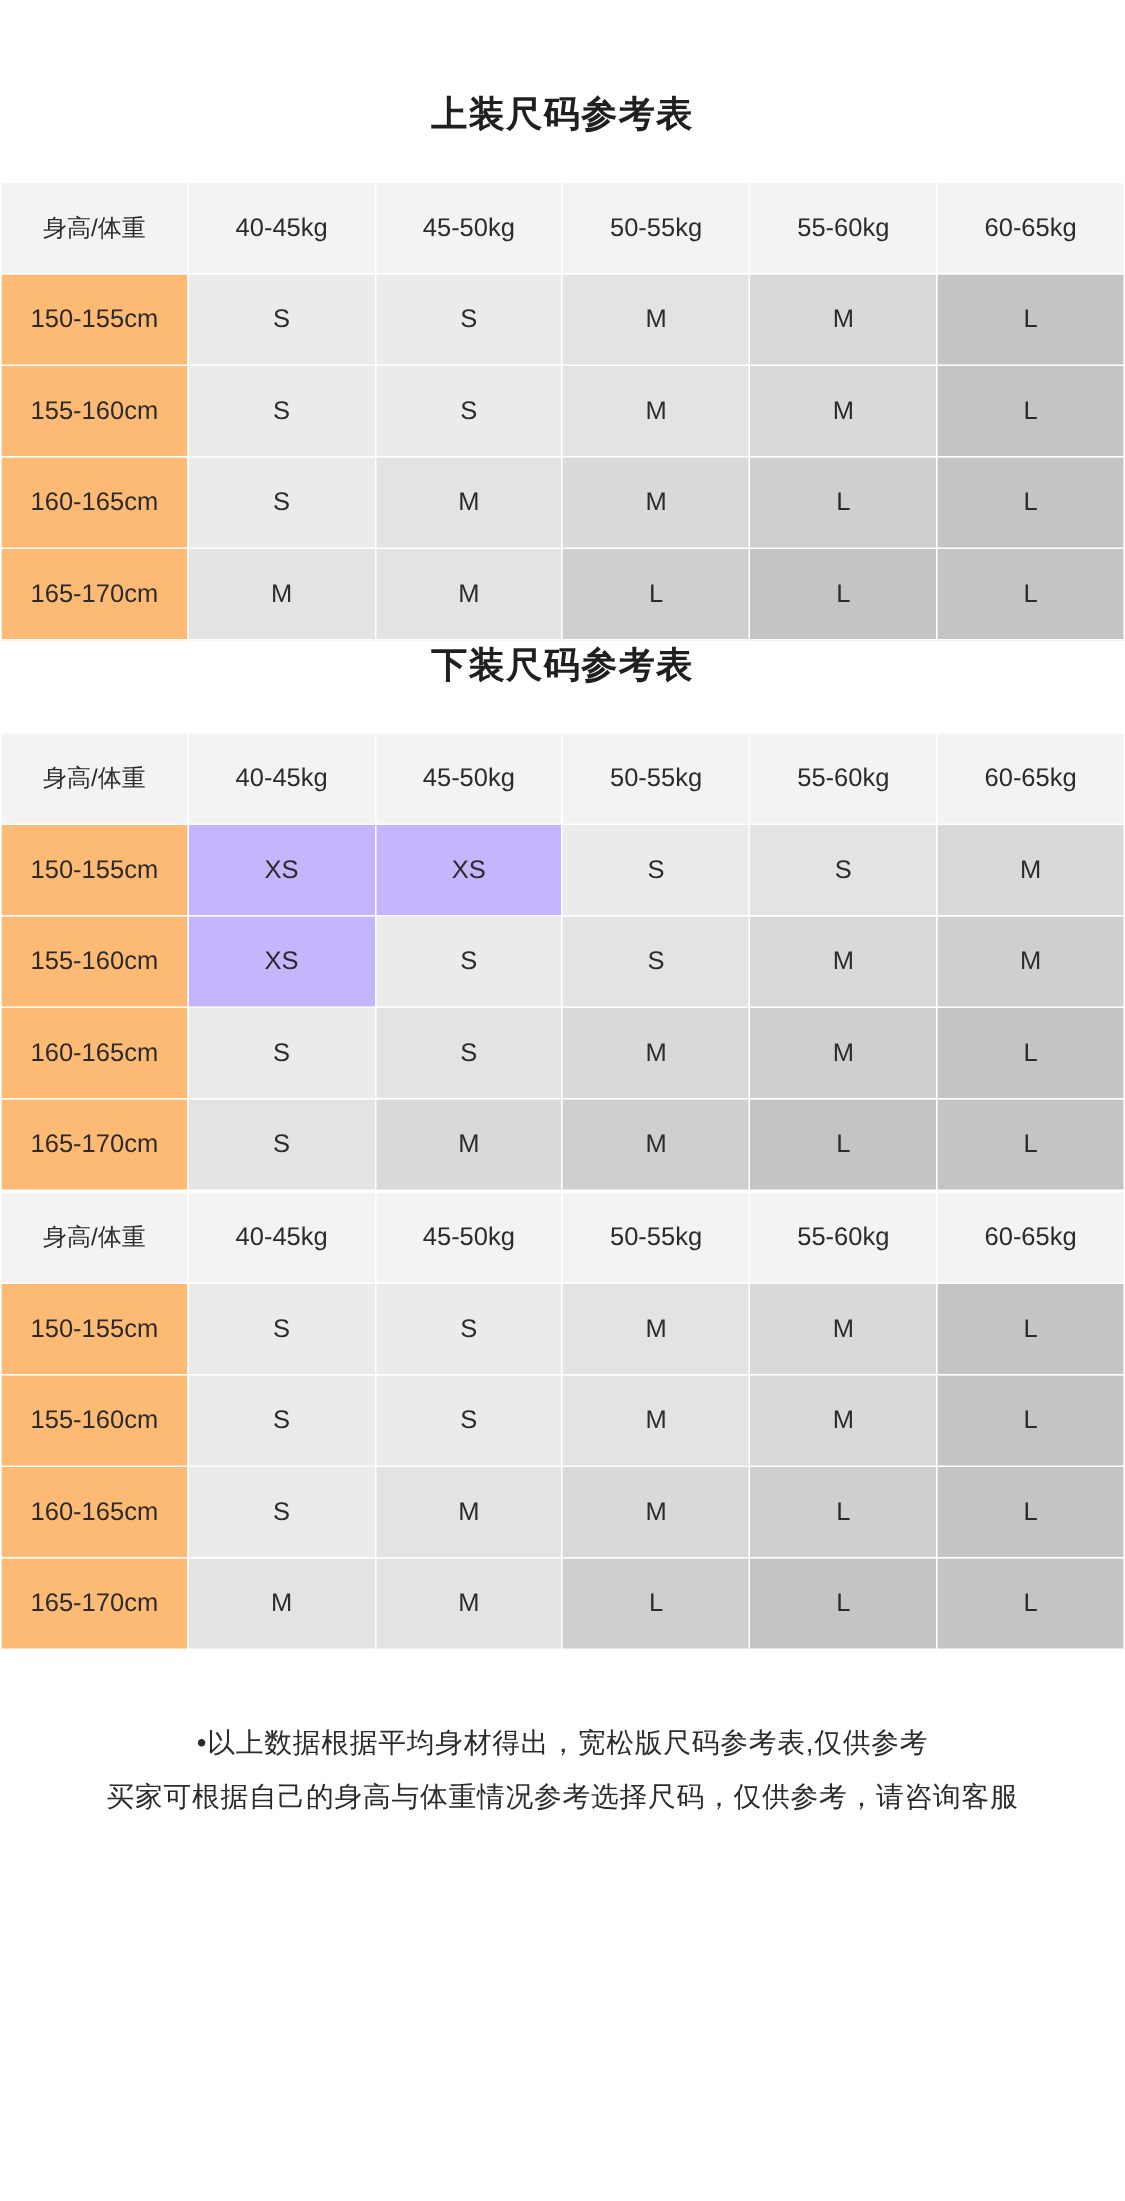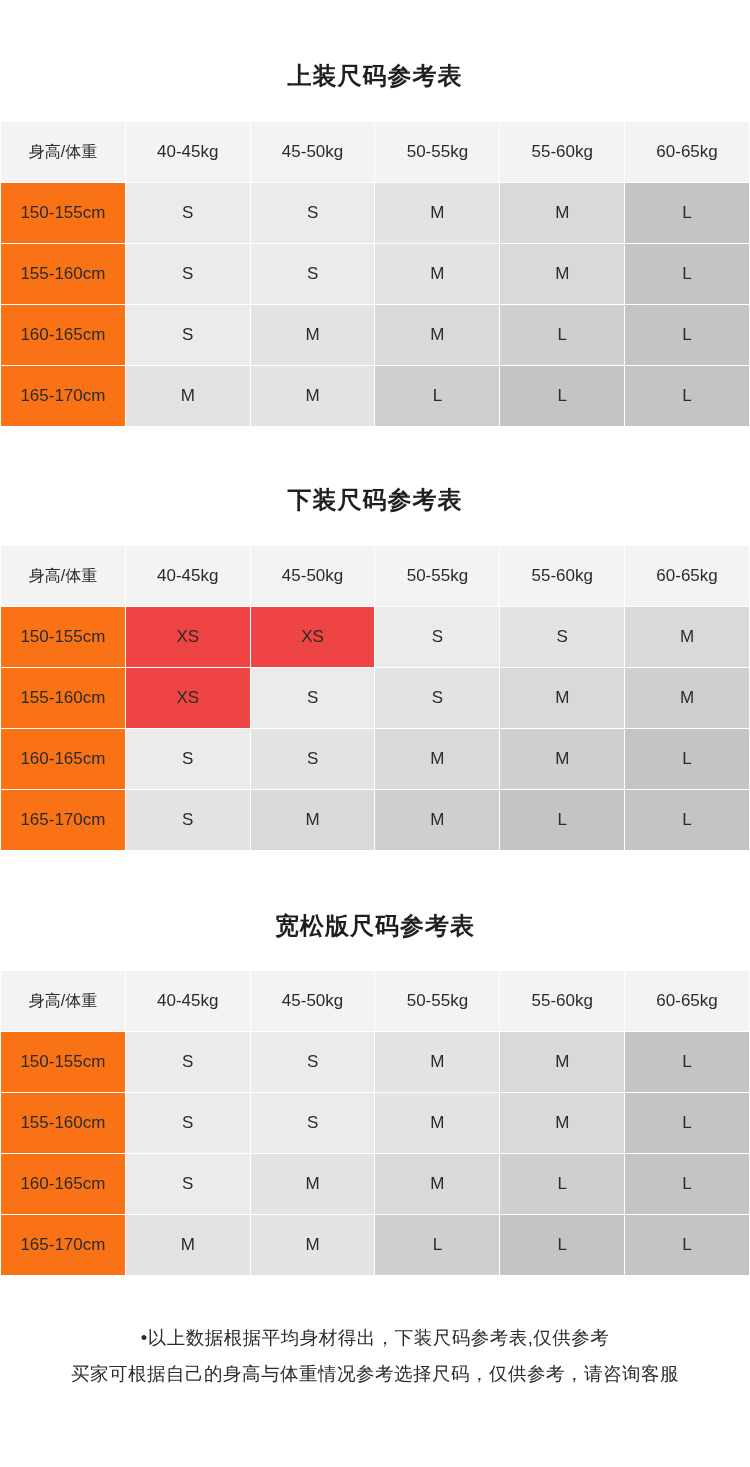--- a/index.html
+++ b/index.html
@@ -23,21 +23,21 @@
     width: 750px;
   }
   .section-title {
     text-align: center;
     font-size: 24px;
     font-weight: bold;
     letter-spacing: 1px;
     color: #1f1f1f;
   }
   .sec1 .section-title { padding-top: 60px; padding-bottom: 29px; }
-  .sec2 .section-title { padding-top: 57px; padding-bottom: 29px; }
+  .sec2 .section-title { padding-bottom: 29px; }
   .sec3 .section-title { padding-top: 59px; padding-bottom: 28px; }
 
   table.size-table {
     border-collapse: collapse;
     width: 750px;
     table-layout: fixed;
   }
   table.size-table td, table.size-table th {
     border: 1px solid #ffffff;
     text-align: center;
@@ -51,24 +51,24 @@
   table.size-table thead th {
     font-size: 17px;
     background: #f3f3f3;
     margin-left: 20px;
   }
   table.size-table thead th.corner {
     font-size: 16px;
   }
   table.size-table tbody td.rowhead {
     font-size: 17px;
-    background: #f97316;
+    background: #fdba74;
   }
   
-  .sh0 { background: #ef4444; }
+  .sh0 { background: #c4b5fd; }
   .sh1 { background: #ebebeb; }
   .sh2 { background: #e3e3e3; }
   .sh3 { background: #d9d9d9; }
   .sh4 { background: #cfcfcf; }
   .sh5 { background: #c4c4c4; }
 
   .footer {
     padding-top: 44px;
     text-align: center;
   }
@@ -178,21 +178,20 @@
           <td class="sh3">M</td>
           <td class="sh4">M</td>
           <td class="sh5">L</td>
           <td class="sh5">L</td>
         </tr>
       </tbody>
     </table>
   </div>
 
   <div class="section sec3">
-    <div class="section-title">宽松版尺码参考表</div>
     <table class="size-table">
       <thead>
         <tr>
           <th class="corner">身高/体重</th>
           <th>40-45kg</th>
           <th>45-50kg</th>
           <th>50-55kg</th>
           <th>55-60kg</th>
           <th>60-65kg</th>
         </tr>
@@ -228,17 +227,17 @@
           <td class="sh2">M</td>
           <td class="sh4">L</td>
           <td class="sh5">L</td>
           <td class="sh5">L</td>
         </tr>
       </tbody>
     </table>
   </div>
 
   <div class="footer">
-    <div class="line">•以上数据根据平均身材得出，下装尺码参考表,仅供参考</div>
+    <div class="line">•以上数据根据平均身材得出，宽松版尺码参考表,仅供参考</div>
     <div class="line">买家可根据自己的身高与体重情况参考选择尺码，仅供参考，请咨询客服</div>
   </div>
 
 </div>
 
 </body></html>

